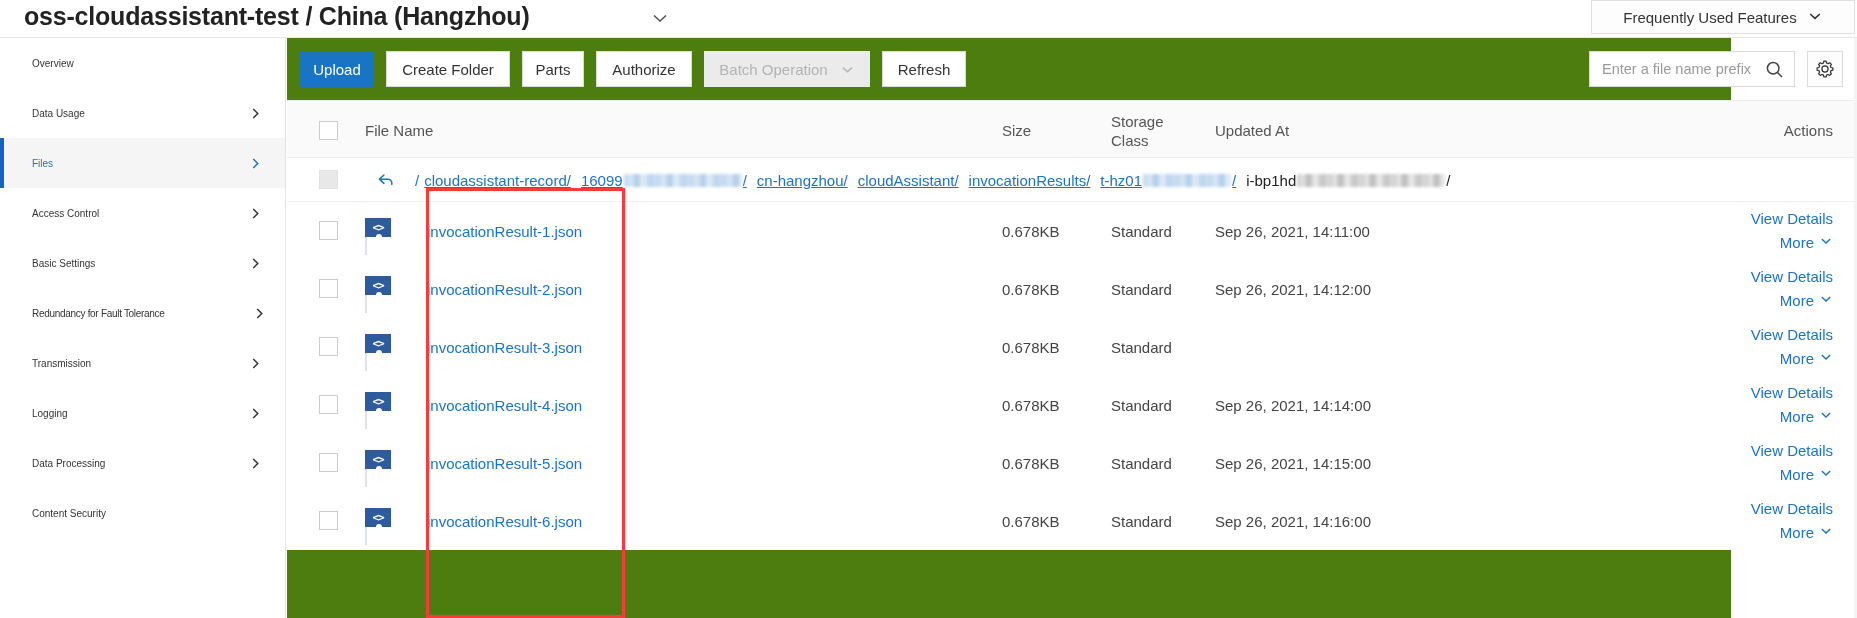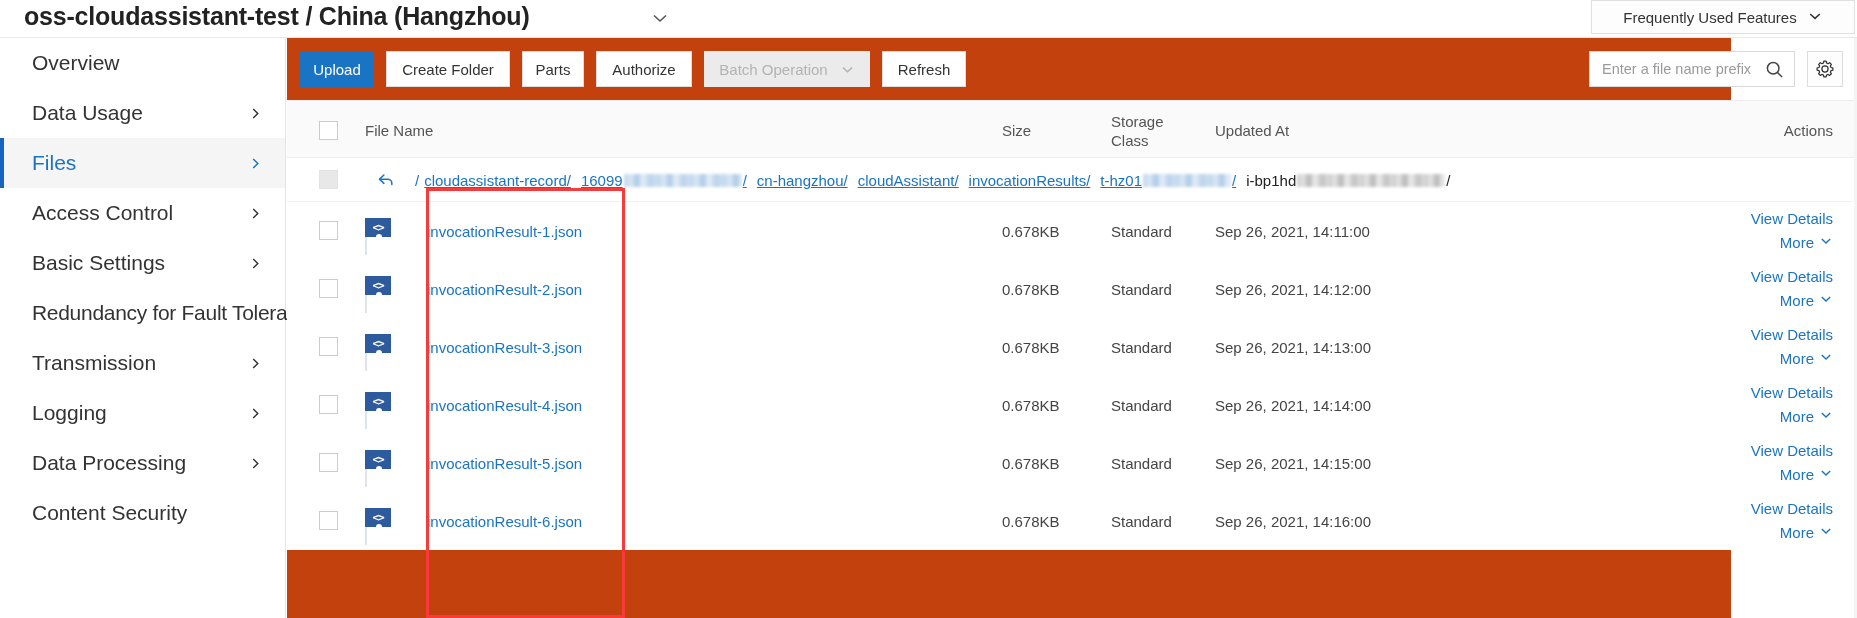--- a/index.html
+++ b/index.html
@@ -52,21 +52,21 @@
     position: absolute; left: 0; top: 38px;
     width: 286px; height: 580px;
     background: #fff;
     border-right: 1px solid #e4e4e4;
   }
   .nav-item {
     position: relative;
     height: 50px;
     display: flex; align-items: center;
     padding: 0 22px 0 32px;
-    font-size: 21px; color: #333;
+    font-size: 10px; color: #333;
     cursor: pointer;
     white-space: nowrap;
   }
   .nav-item .nav-label { flex: 1 1 auto; }
   .nav-item .nav-chev {
     flex: 0 0 auto; display: flex; align-items: center;
   }
   .nav-item.active {
     background: #f5f5f5; color: #1a74c4;
   }
@@ -75,21 +75,21 @@
     position: absolute; left: 0; top: 0;
     width: 4px; height: 100%;
     background: #1565c0;
   }
   .nav-item.tight { padding-right: 18px; letter-spacing: -0.3px; }
 
   
   #main {
     position: absolute; left: 287px; top: 38px;
     width: 1444px; height: 580px;
-    background: #c2410c;
+    background: #4d7c0f;
   }
 
   
   #toolbar {
     position: absolute; left: 0; top: 0;
     width: 1570px; height: 62px;
   }
   .tbtn {
     position: absolute; top: 13px;
     height: 36px;
@@ -486,21 +486,20 @@
               </svg></span>
           </span>
       </div>
 
       <div class="row">
         <span class="cb row-cb"></span>
         <span class="file-icon"><span class="fi-top">&lt;&gt;</span><span class="fi-bot"></span></span>
         <span class="fname">invocationResult-3.json</span>
         <span class="cell" style="left:715px;">0.678KB</span>
         <span class="cell" style="left:824px;">Standard</span>
-        <span class="cell" style="left:928px;">Sep 26, 2021, 14:13:00</span>
         <span class="act view">View Details</span>
         <span class="act more">
             <span>More</span>
             <span><svg width="14" height="14" viewBox="0 0 20 20">
                 <path d="M4 7 L10 13 L16 7" fill="none" stroke="#1a74c4" stroke-width="2"></path>
               </svg></span>
           </span>
       </div>
 
       <div class="row">

